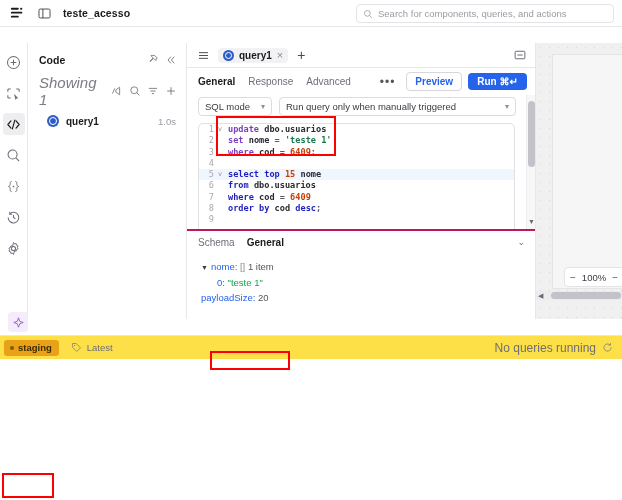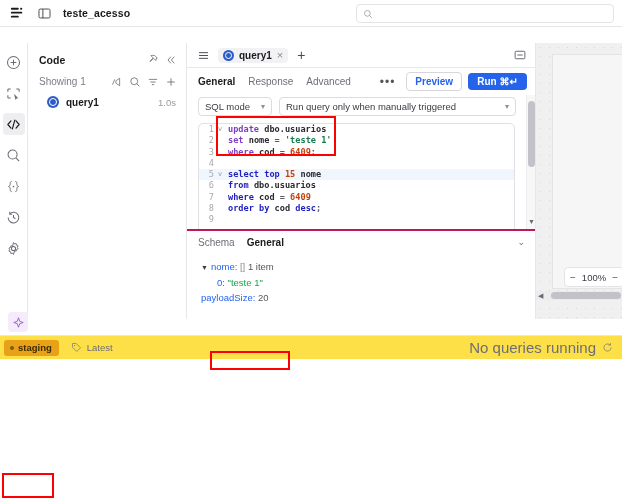--- a/index.html
+++ b/index.html
@@ -56,21 +56,21 @@
   
   .codepanel {
     width: 159px; min-width: 159px;
     border-right: 1px solid #e7e7e9;
     background: #fff; display: flex; flex-direction: column;
   }
   .cp-head { display: flex; align-items: center; padding: 9px 8px 5px 11px; }
   .cp-title { font-size: 10.5px; font-weight: 700; color: #1b1b1f; flex: 1; }
   .cp-head-ic { width: 15px; height: 15px; display:flex; align-items:center; justify-content:center; color:#6c6c76; margin-left:3px; }
   .cp-sub { display: flex; align-items: center; padding: 2px 8px 4px 11px; }
-  .cp-showing { font-size: 10px; color: #7c7c86; flex: 1; }
+  .cp-showing { font-size: 15px; color: #7c7c86; flex: 1; font-style: italic; }
   .cp-sub-ic { width: 15px; height: 15px; display:flex; align-items:center; justify-content:center; color:#6c6c76; margin-left:3px; }
   .cp-item { display: flex; align-items: center; padding: 3px 10px 3px 19px; }
   .cp-item-icon { width: 12px; height: 12px; border-radius: 50%; background: #2c5cc5;
      display:flex; align-items:center; justify-content:center; flex: 0 0 auto; }
   .cp-item-icon::after { content:''; width:6px; height:6px; border-radius:50%;
      border:1.3px solid #fff; }
   .cp-item-label { font-size: 10px; font-weight: 700; color: #1b1b1f; margin-left: 7px; flex: 1; }
   .cp-item-time { font-size: 9.5px; color: #9b9ba3; }
 
   
@@ -180,21 +180,21 @@
     display: flex; align-items: center; background: #fde047; padding: 0 9px 0 4px;
   }
   .badge-staging {
     background: #e9a117; color: #3d2c00; font-size: 9.5px; font-weight: 700;
     border-radius: 3px; padding: 2.5px 7px 2.5px 6px; display: flex; align-items: center; gap: 4px;
   }
   .badge-staging .dot { width: 4px; height: 4px; border-radius: 50%; background: #7a5c00; }
   .st-latest { display: flex; align-items: flex-end; gap: 5px; margin-left: 12px; }
   .st-latest span { font-size: 9.5px; color: #6e6e78; }
   .st-right { margin-left: auto; display: flex; align-items: center; gap: 6px; }
-  .st-right span { font-size: 15px; color: #6e6e78; }
+  .st-right span { font-size: 12px; color: #6e6e78; }
 
   
   .redbox { position: absolute; border: 2px solid #ff0000; pointer-events: none; z-index: 50; }
   .rb1 { left: 216px; top: 116px; width: 120px; height: 40px; }
   .rb2 { left: 210px; top: 351px; width: 80px; height: 19px; }
   .rb3 { left: 2px; top: 473px; width: 52px; height: 25px; }
 
   svg { display: block; }
 </style>
 </head>
@@ -218,20 +218,21 @@
       </svg>
     </div>
     <div class="tb-title">teste_acesso</div>
     <div class="tb-search">
       <span>
         <svg width="10" height="10" viewBox="0 0 16 16">
           <circle cx="7" cy="7" r="4.6" fill="none" stroke="#9b9ba3" stroke-width="1.3"></circle>
           <line x1="10.4" y1="10.4" x2="14" y2="14" stroke="#9b9ba3" stroke-width="1.3"></line>
         </svg>
       </span>
+      <span class="ph">Search for components, queries, and actions</span>
     </div>
   </div>
 
   <div class="body">
 
     <div class="rail">
       <div class="rail-btn">
         <svg width="15" height="15" viewBox="0 0 16 16">
             <circle cx="8" cy="8" r="6.4" fill="none" stroke="#6c6c76" stroke-width="1.1"></circle>
             <line x1="8" y1="5" x2="8" y2="11" stroke="#6c6c76" stroke-width="1.1"></line>

